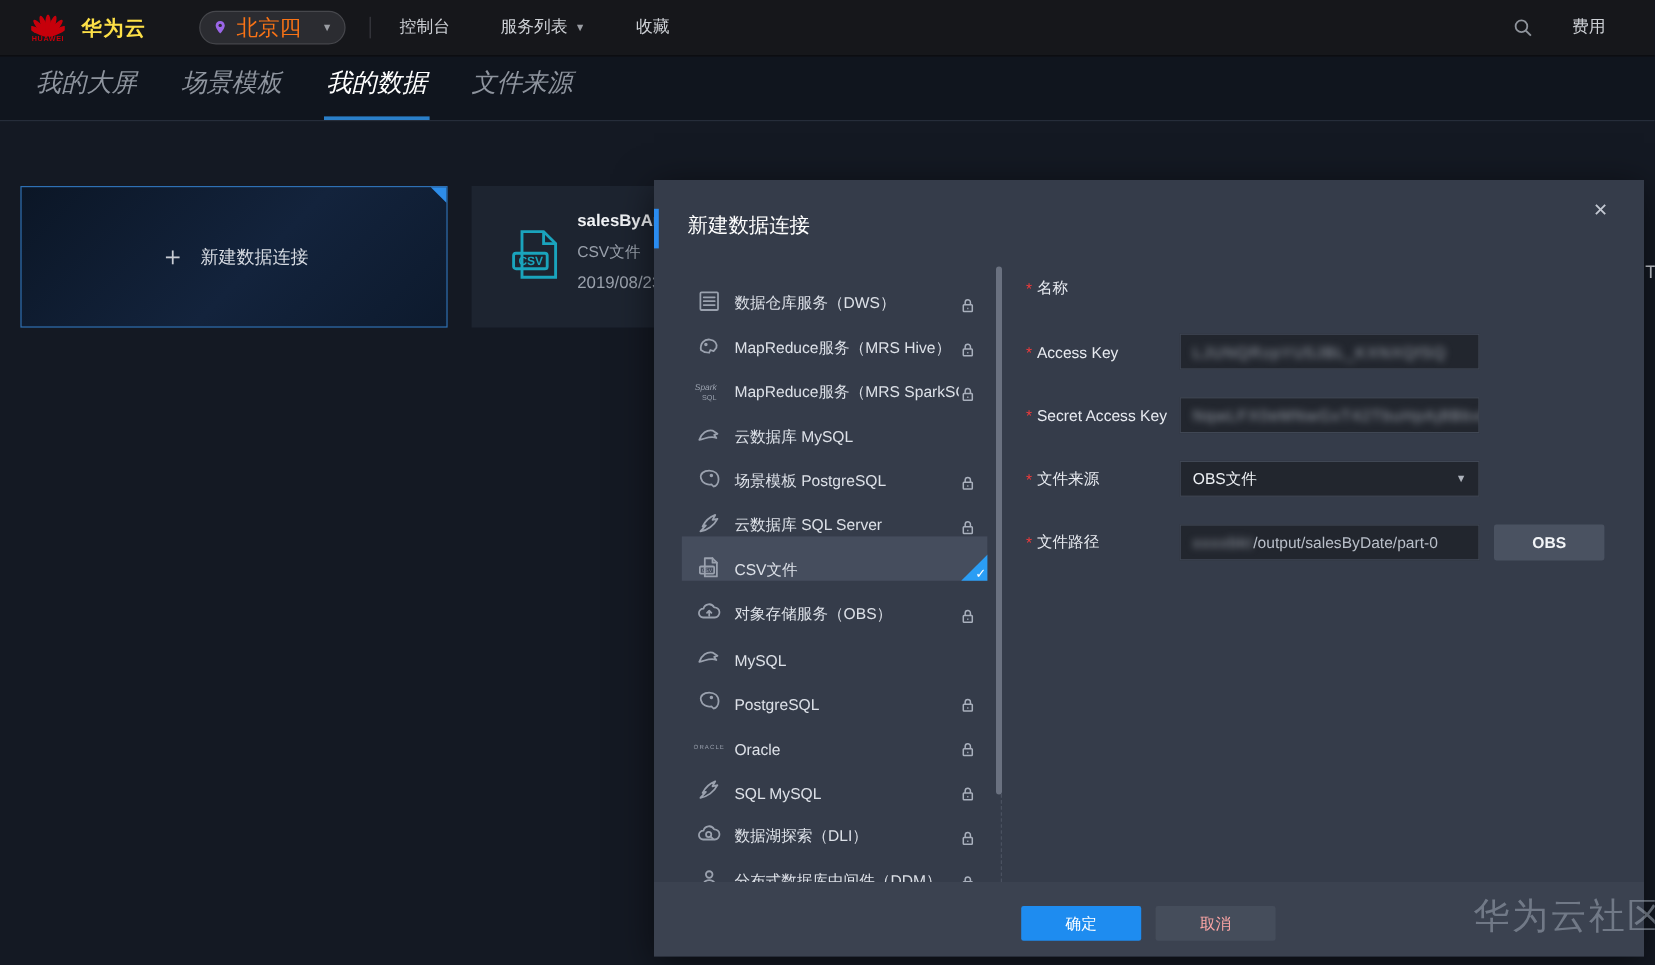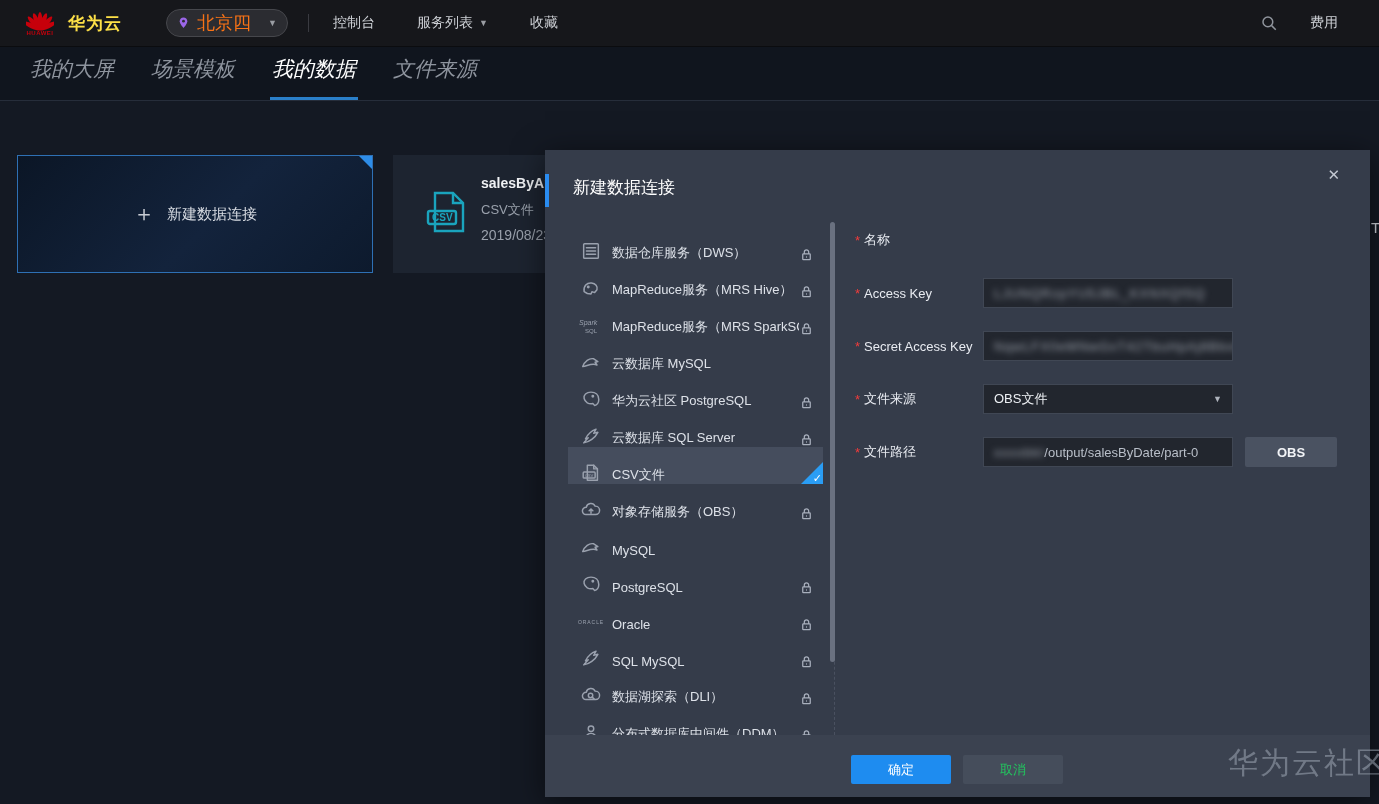--- a/index.html
+++ b/index.html
@@ -117,21 +117,21 @@
   .obs-btn {
     position:absolute; left:700px; top:287px; width:92px; height:30px;
     background:#4a5261; color:#f2f4f7; font-size:13px; font-weight:bold;
     border:none; border-radius:2px; cursor:pointer; font-family:inherit;
   }
 
   
   .modal-footer { position:absolute; left:0; top:585px; width:825px; height:62px; background:#3b4250; }
   .btn { position:absolute; top:20px; width:100px; height:29px; border:none; border-radius:2px; font-size:13px; cursor:pointer; font-family:Liberation Sans, sans-serif; }
   .btn-ok { left:306px; background:#1e8cf0; color:#ffffff; }
-  .btn-cancel { left:418px; background:#454d5b; color:#22c55e; }
+  .btn-cancel { left:418px; background:#454d5b; color:#fca5a5; }
   .watermark {
     position:absolute; left:683px; top:8px; font-size:30px; letter-spacing:2px;
     color:rgba(158,167,180,.55); pointer-events:none; white-space:nowrap;
   }
   svg { display:block; }
 </style>
 </head>
 <body>
 
 <div class="topnav">
@@ -273,21 +273,21 @@
         </span>
         <span class="ds-label">云数据库 MySQL</span>
       </div>
       <div class="ds-row">
         <span class="ds-icon">
           <svg width="22" height="22" viewBox="0 0 24 24" fill="none" stroke="#9aa1ae" stroke-width="1.6" stroke-linecap="round" stroke-linejoin="round">
             <path d="M12 4.5c5 0 8.5 3 8.5 8 0 3.5-2 6.5-4.5 6.5l-2-2c-4.5 1-8.5-1.5-9.5-5.5-1-4 2.5-7 7.5-7z"></path>
             <circle cx="14" cy="9" r=".8" fill="#9aa1ae"></circle>
           </svg>
         </span>
-        <span class="ds-label">华为云社区 PostgreSQL</span>
+        <span class="ds-label">场景模板 PostgreSQL</span>
         <span class="lock">
           <svg width="15" height="15" viewBox="0 0 24 24" fill="none" stroke="#a9b0bd" stroke-width="2">
             <rect x="6" y="11" width="12" height="9" rx="1"></rect>
             <path d="M8.5 11V8a3.5 3.5 0 0 1 7 0v3"></path>
             <path d="M12 15v2" stroke-width="1.6"></path>
           </svg>
         </span>
       </div>
       <div class="ds-row">
         <span class="ds-icon">

